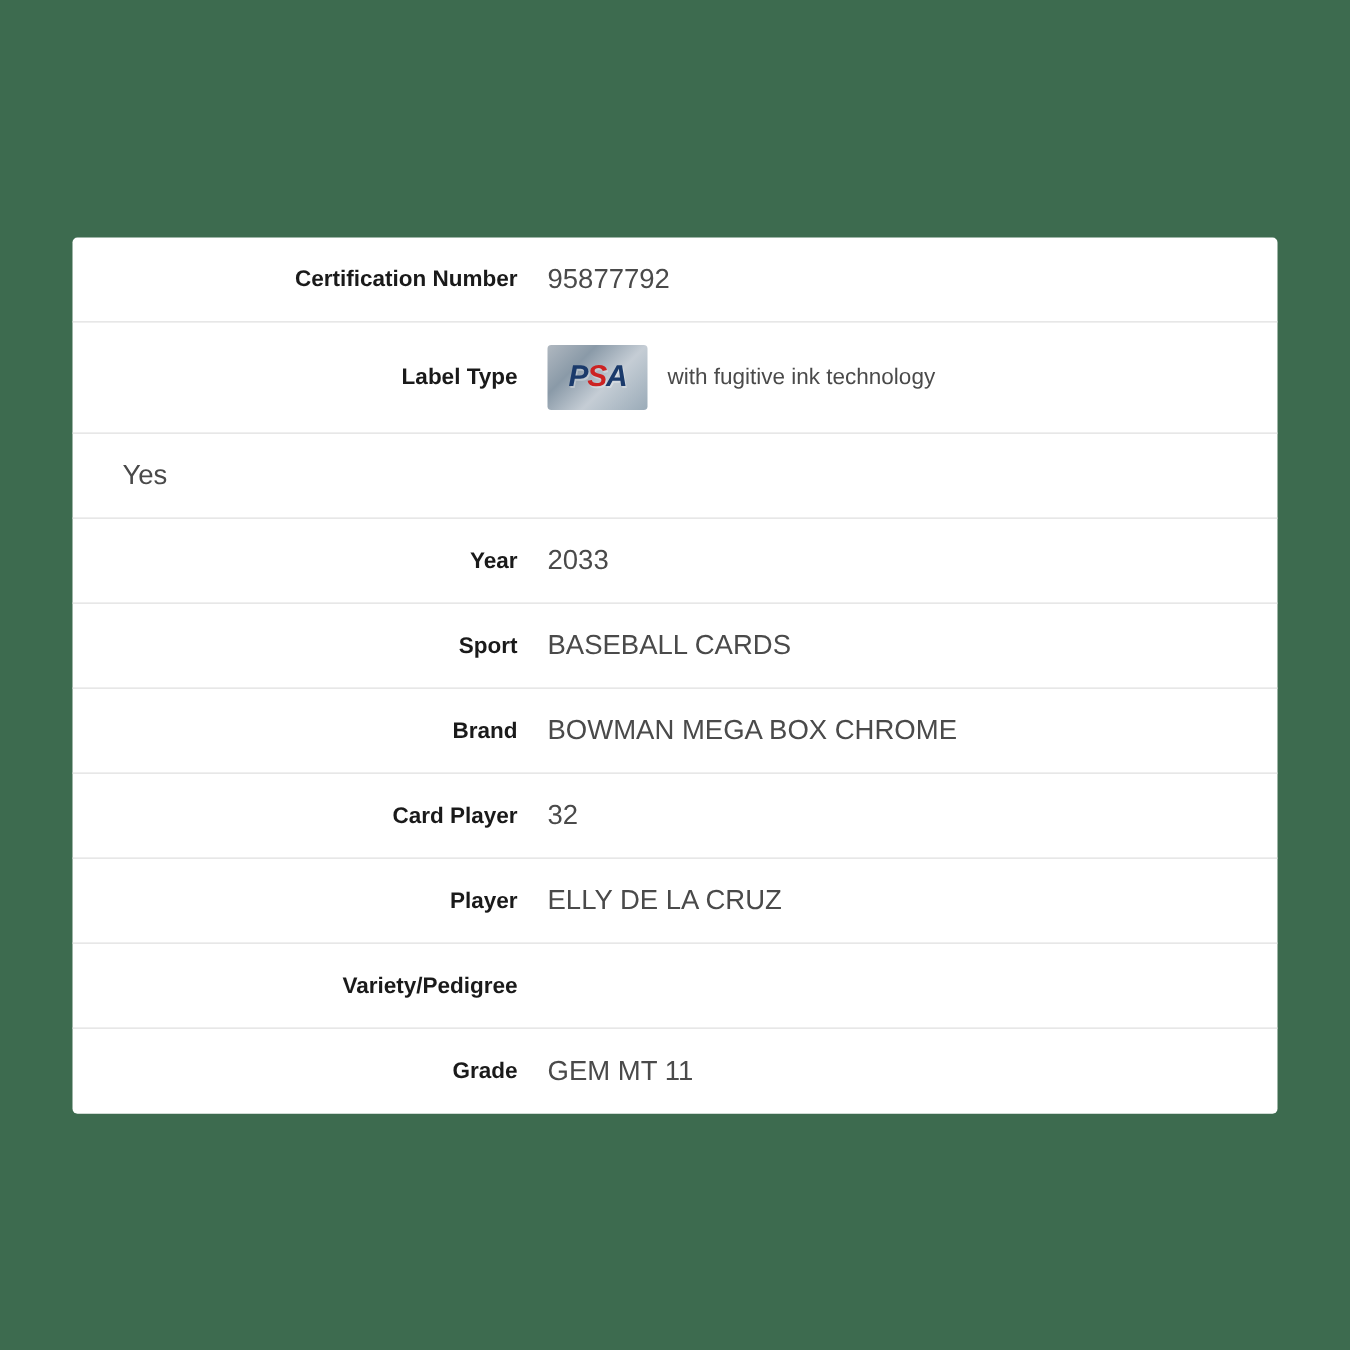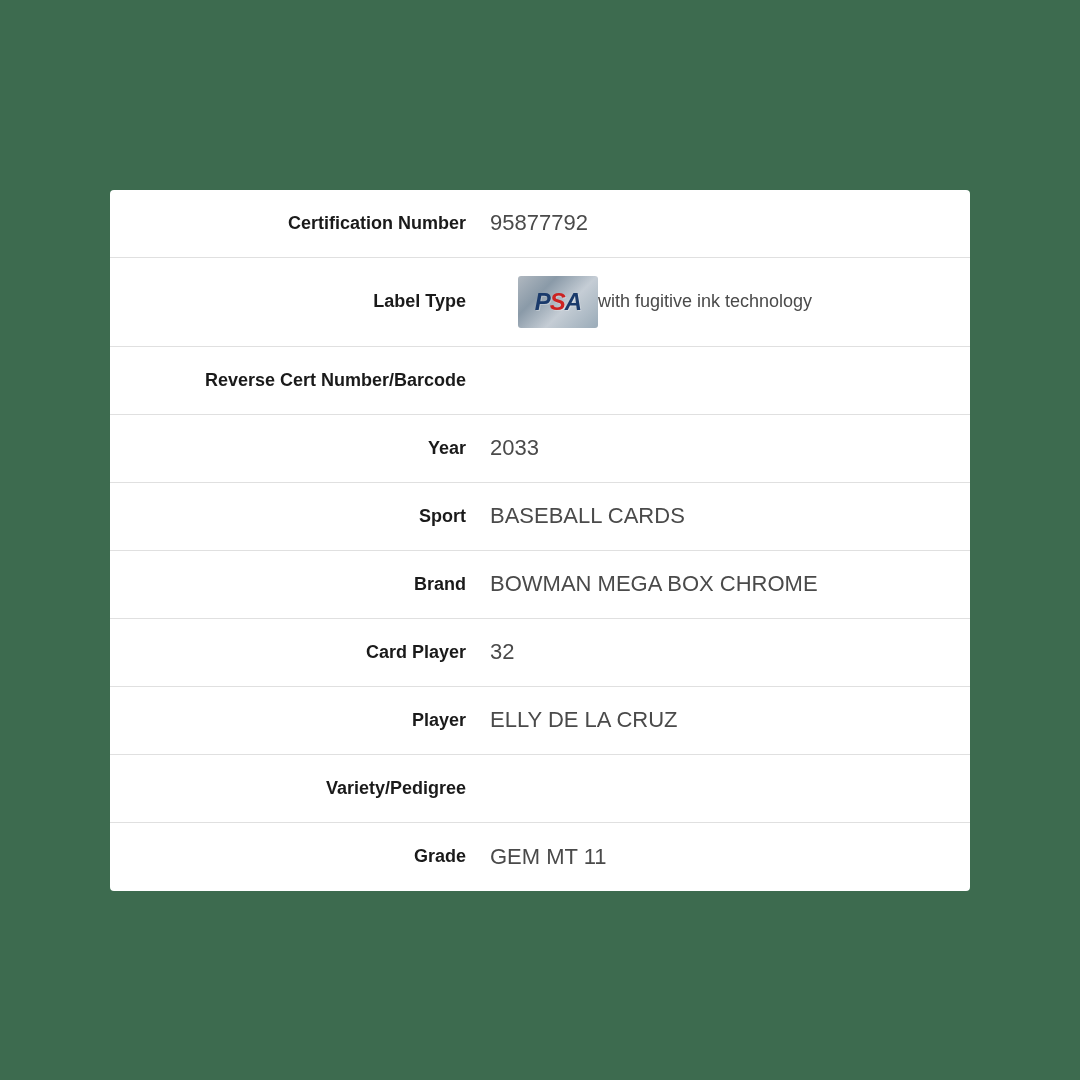--- a/index.html
+++ b/index.html
@@ -13,21 +13,21 @@
       height: 1080px;
       background-color: #3d6b4f;
       display: flex;
       align-items: center;
       justify-content: center;
       font-family: -apple-system, BlinkMacSystemFont, 'Segoe UI', Arial, sans-serif;
     }
 
     .card {
       background: #ffffff;
-      width: 860px;
+      width: 964px;
       padding: 0;
       border-radius: 4px;
     }
 
     .row {
       display: flex;
       align-items: center;
       border-bottom: 1px solid #e0e0e0;
       padding: 18px 40px;
       min-height: 68px;
@@ -49,21 +49,21 @@
 
     .value {
       font-size: 22px;
       color: #4a4a4a;
       flex: 1;
     }
 
     .label-type-container {
       display: flex;
       align-items: center;
-      margin-left: 28px;
+      gap: 16px;
     }
 
     .psa-badge {
       display: inline-flex;
       align-items: center;
       justify-content: center;
       width: 80px;
       height: 52px;
       background: linear-gradient(135deg, #b0b8c0 0%, #8a9aa8 30%, #c5cdd5 60%, #9aabb8 100%);
       border-radius: 3px;
@@ -103,21 +103,21 @@
     <div class="row">
       <div class="label">Label Type</div>
       <div class="label-type-container">
         <div class="psa-badge">
           <span class="psa-text">P<span class="red-a">S</span>A</span>
         </div>
         <span class="fugitive-text">with fugitive ink technology</span>
       </div>
     </div>
     <div class="row">
-      <div class="label">Reverse Cert Number/Barcode</div>
+      <div class="value">Yes</div>
     </div>
     <div class="row">
       <div class="label">Year</div>
       <div class="value">2033</div>
     </div>
     <div class="row">
       <div class="label">Sport</div>
       <div class="value">BASEBALL CARDS</div>
     </div>
     <div class="row">

